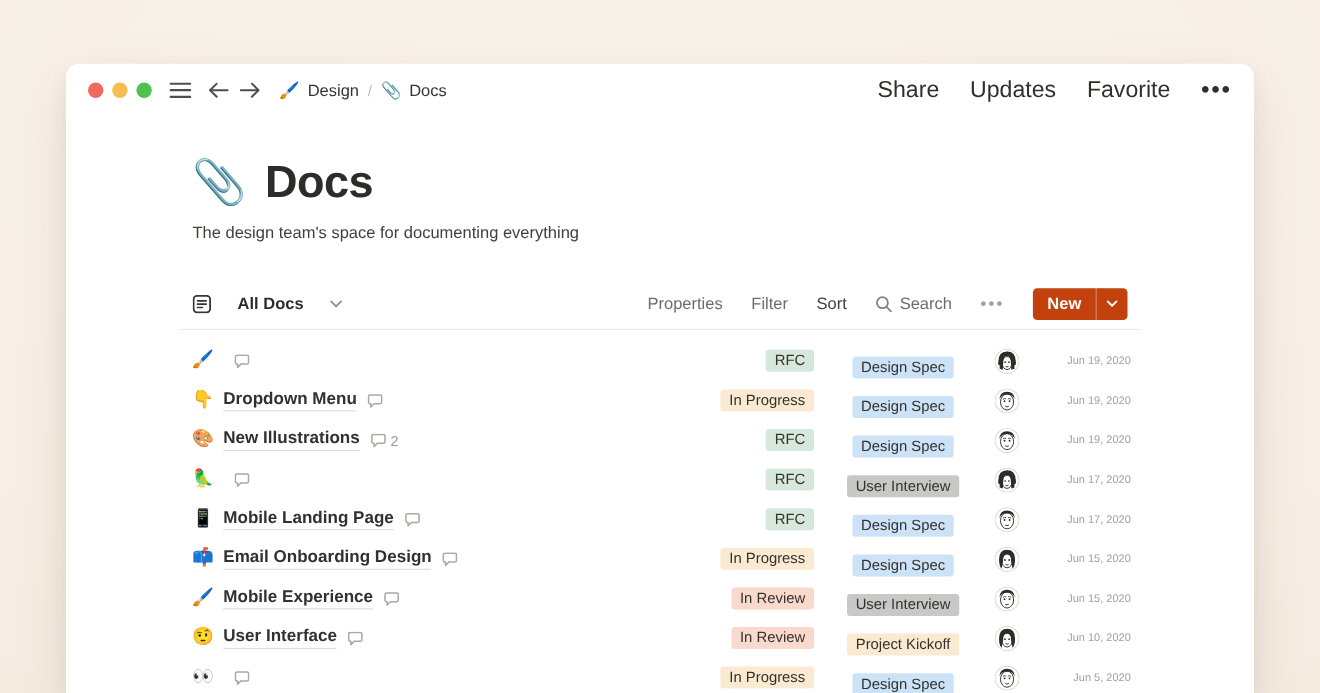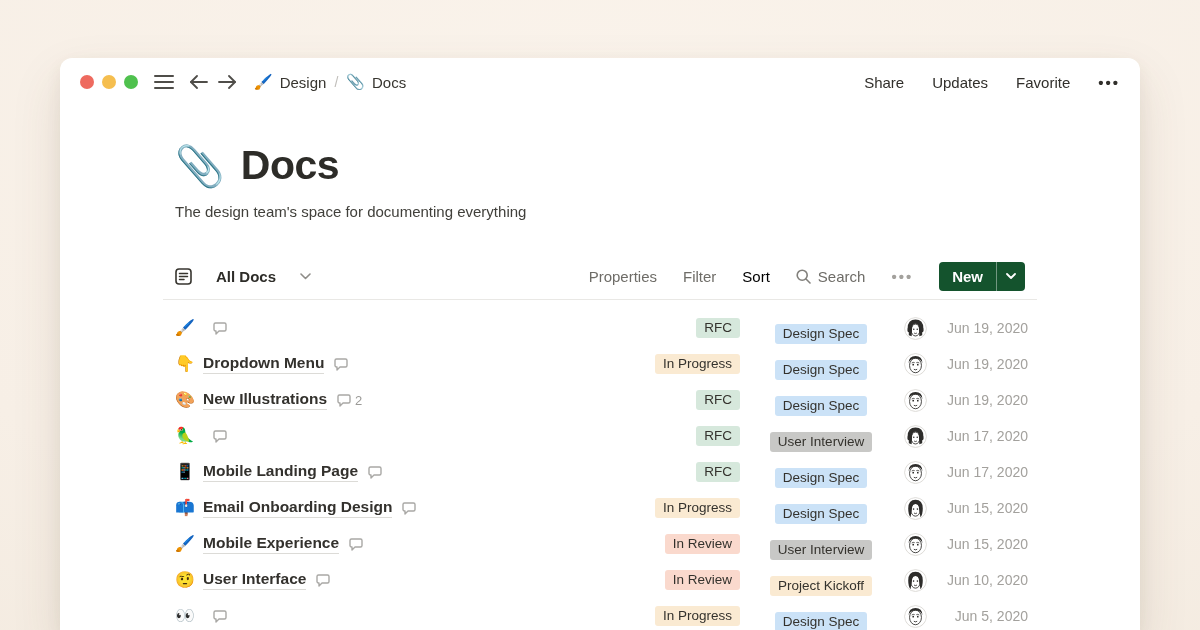--- a/index.html
+++ b/index.html
@@ -19,57 +19,57 @@
   .lights { display:flex; gap:8px; margin-right:16px; }
   .light { width:14px; height:14px; border-radius:50%; }
   .light.red{ background:#EE6A5F; } .light.yellow{ background:#F5BE4F; } .light.green{ background:#4FC14E; }
   .icon-btn { display:flex; align-items:center; justify-content:center; cursor:pointer; color:#4F4D49; }
   .hamburger { margin-right:16px; }
   .nav-arrow { margin-right:10px; }
   .crumbs { display:flex; align-items:center; font-size:15px; margin-left:8px; }
   .crumb { display:flex; align-items:center; gap:7px; cursor:pointer; color:#37352F; }
   .crumb .emo { font-size:15px; }
   .crumb-sep { color:#C0BEBA; padding:0 8px; font-size:14px; }
-  .tb-actions { margin-left:auto; display:flex; align-items:center; gap:28px; font-size:15px; color:#312F2B; }
+  .tb-actions { margin-left:auto; display:flex; align-items:center; gap:28px; font-size:21px; color:#312F2B; }
   .tb-actions span { cursor:pointer; }
   .dots { letter-spacing:2px; font-weight:700; color:#312F2B; }
   
   .content { width:874px; margin:0 auto; }
   .page-header { padding:36px 12px 0; }
   .title-row { display:flex; align-items:center; gap:16px; }
   .page-emoji { font-size:40px; line-height:1; }
   h1 { font-size:41px; font-weight:700; letter-spacing:-0.5px; color:#2D2C28; }
   .subtitle { margin-top:14px; font-size:15px; color:#41403B; }
   
   .toolbar { display:flex; align-items:center; height:40px; margin-top:36px; padding:0 12px; }
   .view-switch { display:flex; align-items:center; gap:24px; cursor:pointer; }
   .view-switch .label { font-size:15px; font-weight:700; color:#2D2C28; }
   .tool-group { margin-left:auto; display:flex; align-items:center; gap:26px; font-size:15px; color:#6E6C67; }
   .tool-group > span { cursor:pointer; }
-  .tool-sort { color:#000000; }
+  .tool-sort { color:#404040; }
   .tool-search { display:flex; align-items:center; gap:7px; }
   .new-btn { display:flex; align-items:stretch; height:29px; border-radius:4px; overflow:hidden;
-             background:#14532d; color:#fff; font-size:15px; font-weight:700; cursor:pointer;text-align:right; }
+             background:#c2410c; color:#fff; font-size:15px; font-weight:700; cursor:pointer;text-align:right; }
   .new-btn .main { display:flex; align-items:center; padding:0 13px; }
   .new-btn .caret { display:flex; align-items:center; padding:0 9px; border-left:1px solid rgba(255,255,255,.4); }
   .divider { height:1px; background:#E9E8E5; margin-top:3px; }
   
   .rows { margin-top:10px; }
   .row { display:flex; align-items:center; height:36px; padding:0 9px 0 12px; cursor:pointer; }
   .row-emoji { width:28px; font-size:16px; line-height:1; }
   .row-title { font-size:15.5px; font-weight:600; color:#33312D; border-bottom:1px solid #DCDBD7;
                padding-bottom:1px; white-space:nowrap; }
   .comments { display:flex; align-items:center; gap:4px; margin-left:10px; color:#9B9A97; font-size:13px; }
   .spacer { flex:1; }
   .cell-status { min-width:106px; display:flex; justify-content:flex-end; }
   .cell-type { width:138px; display:flex; justify-content:center; margin-left:12px;margin-top:12px; }
   .badge { font-size:13.5px; color:#34322D; padding:2px 8px 3px; border-radius:3px; white-space:nowrap; }
   .avatar { width:23px; height:23px; margin-left:14px; border-radius:50%; overflow:hidden; flex:none; }
   .avatar svg { display:block; }
-  .row-date { width:88px; margin-left:13px; text-align:right; font-size:14px; color:#A3A19D; white-space:nowrap; }
+  .row-date { width:88px; margin-left:13px; text-align:right; font-size:10px; color:#A3A19D; white-space:nowrap; }
 </style>
 </head>
 <body>
 
 <div class="window">
 
   <div class="titlebar">
     <div class="lights">
       <span class="light red"></span>
       <span class="light yellow"></span>

